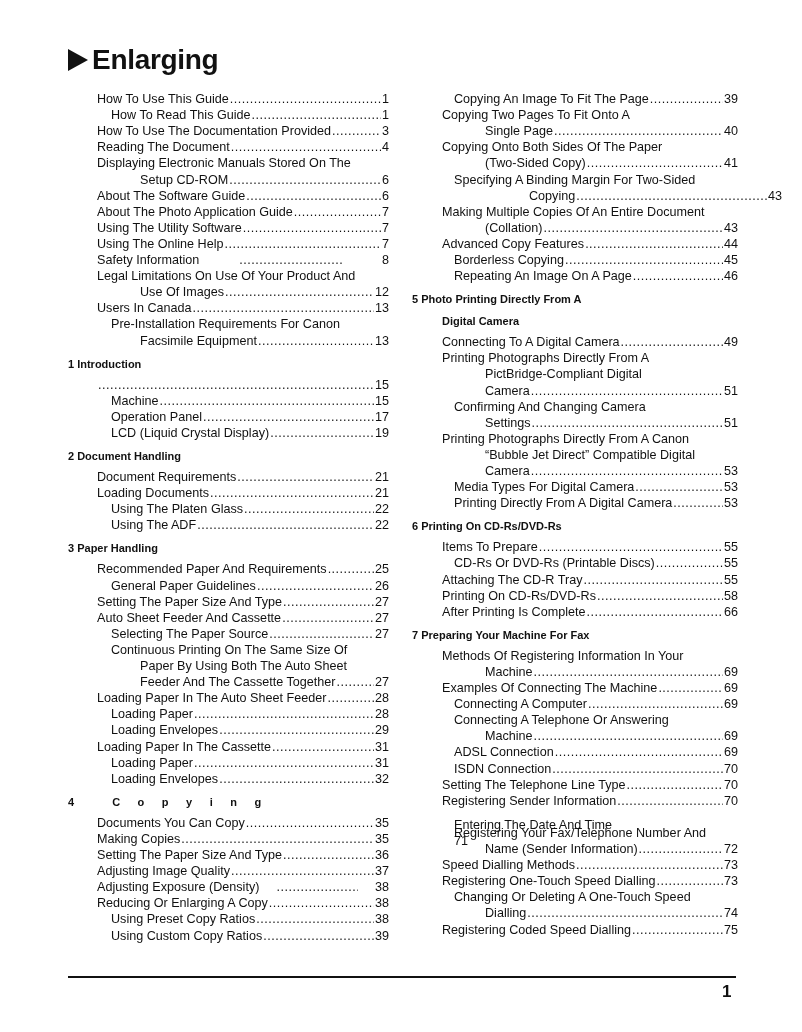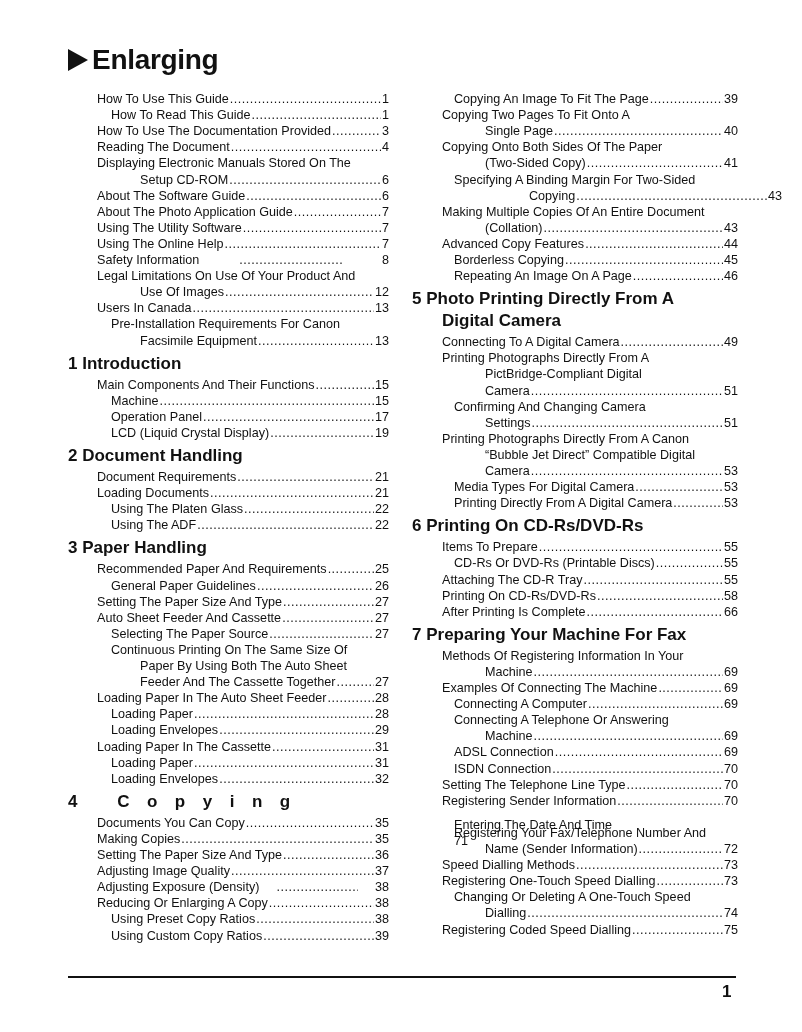--- a/index.html
+++ b/index.html
@@ -9,21 +9,21 @@
            letter-spacing: -0.3px; display: flex; align-items: center; }
   .title .tri { display: inline-block; width: 0; height: 0; border-top: 11px solid transparent;
                 border-bottom: 11px solid transparent; border-left: 20px solid #111; margin-right: 4px; }
   .col { position: absolute; top: 0; }
   .row { position: absolute; font-size: 12.6px; line-height: 16px; height: 16px; white-space: nowrap; }
   .row.entry { display: flex; }
   .row .txt { flex: 0 0 auto; }
   .row .dots { flex: 1 1 auto; overflow: hidden; white-space: nowrap; margin: 0 1px; }
   .row .dots::before { content: "........................................................................................................................................................................"; letter-spacing: 0.5px; }
   .row .pg { flex: 0 0 auto; }
-  .head { position: absolute; font-size: 17px; font-weight: bold; line-height: 22px; white-space: nowrap; }
+  .head { position: absolute; font-size: 11px; font-weight: bold; line-height: 22px; white-space: nowrap; }
   .head.spaced { letter-spacing: 17.5px; }
   .rule { position: absolute; left: 68px; top: 976px; width: 668px; height: 1.5px; background: #111; }
   .pagenum { position: absolute; left: 722px; top: 982px; font-size: 17px; font-weight: bold; }
 </style>
 </head>
 <body>
 
 <div class="title">
   <span class="tri"></span>
   <span>Enlarging</span>
@@ -93,21 +93,20 @@
       <span class="pg">13</span>
     </div>
     <div class="row" style="top: 316.4px; left: 111px;">Pre-Installation Requirements For Canon</div>
     <div class="row entry" style="top: 332.5px; left: 140px; width: 249px;">
       <span class="txt">Facsimile Equipment</span>
       <span class="dots"></span>
       <span class="pg">13</span>
     </div>
     <div class="head" style="left: 68px; top: 352.6px;">1 Introduction</div>
     <div class="row entry" style="top: 376.6px; left: 97px; width: 292px;">
-      <span class="txt">Main Components And Their Functions </span>
       <span class="dots"></span>
       <span class="pg">15</span>
     </div>
     <div class="row entry" style="top: 392.7px; left: 111px; width: 278px;">
       <span class="txt">Machine</span>
       <span class="dots"></span>
       <span class="pg">15</span>
     </div>
     <div class="row entry" style="top: 408.8px; left: 111px; width: 278px;">
       <span class="txt">Operation Panel </span>

